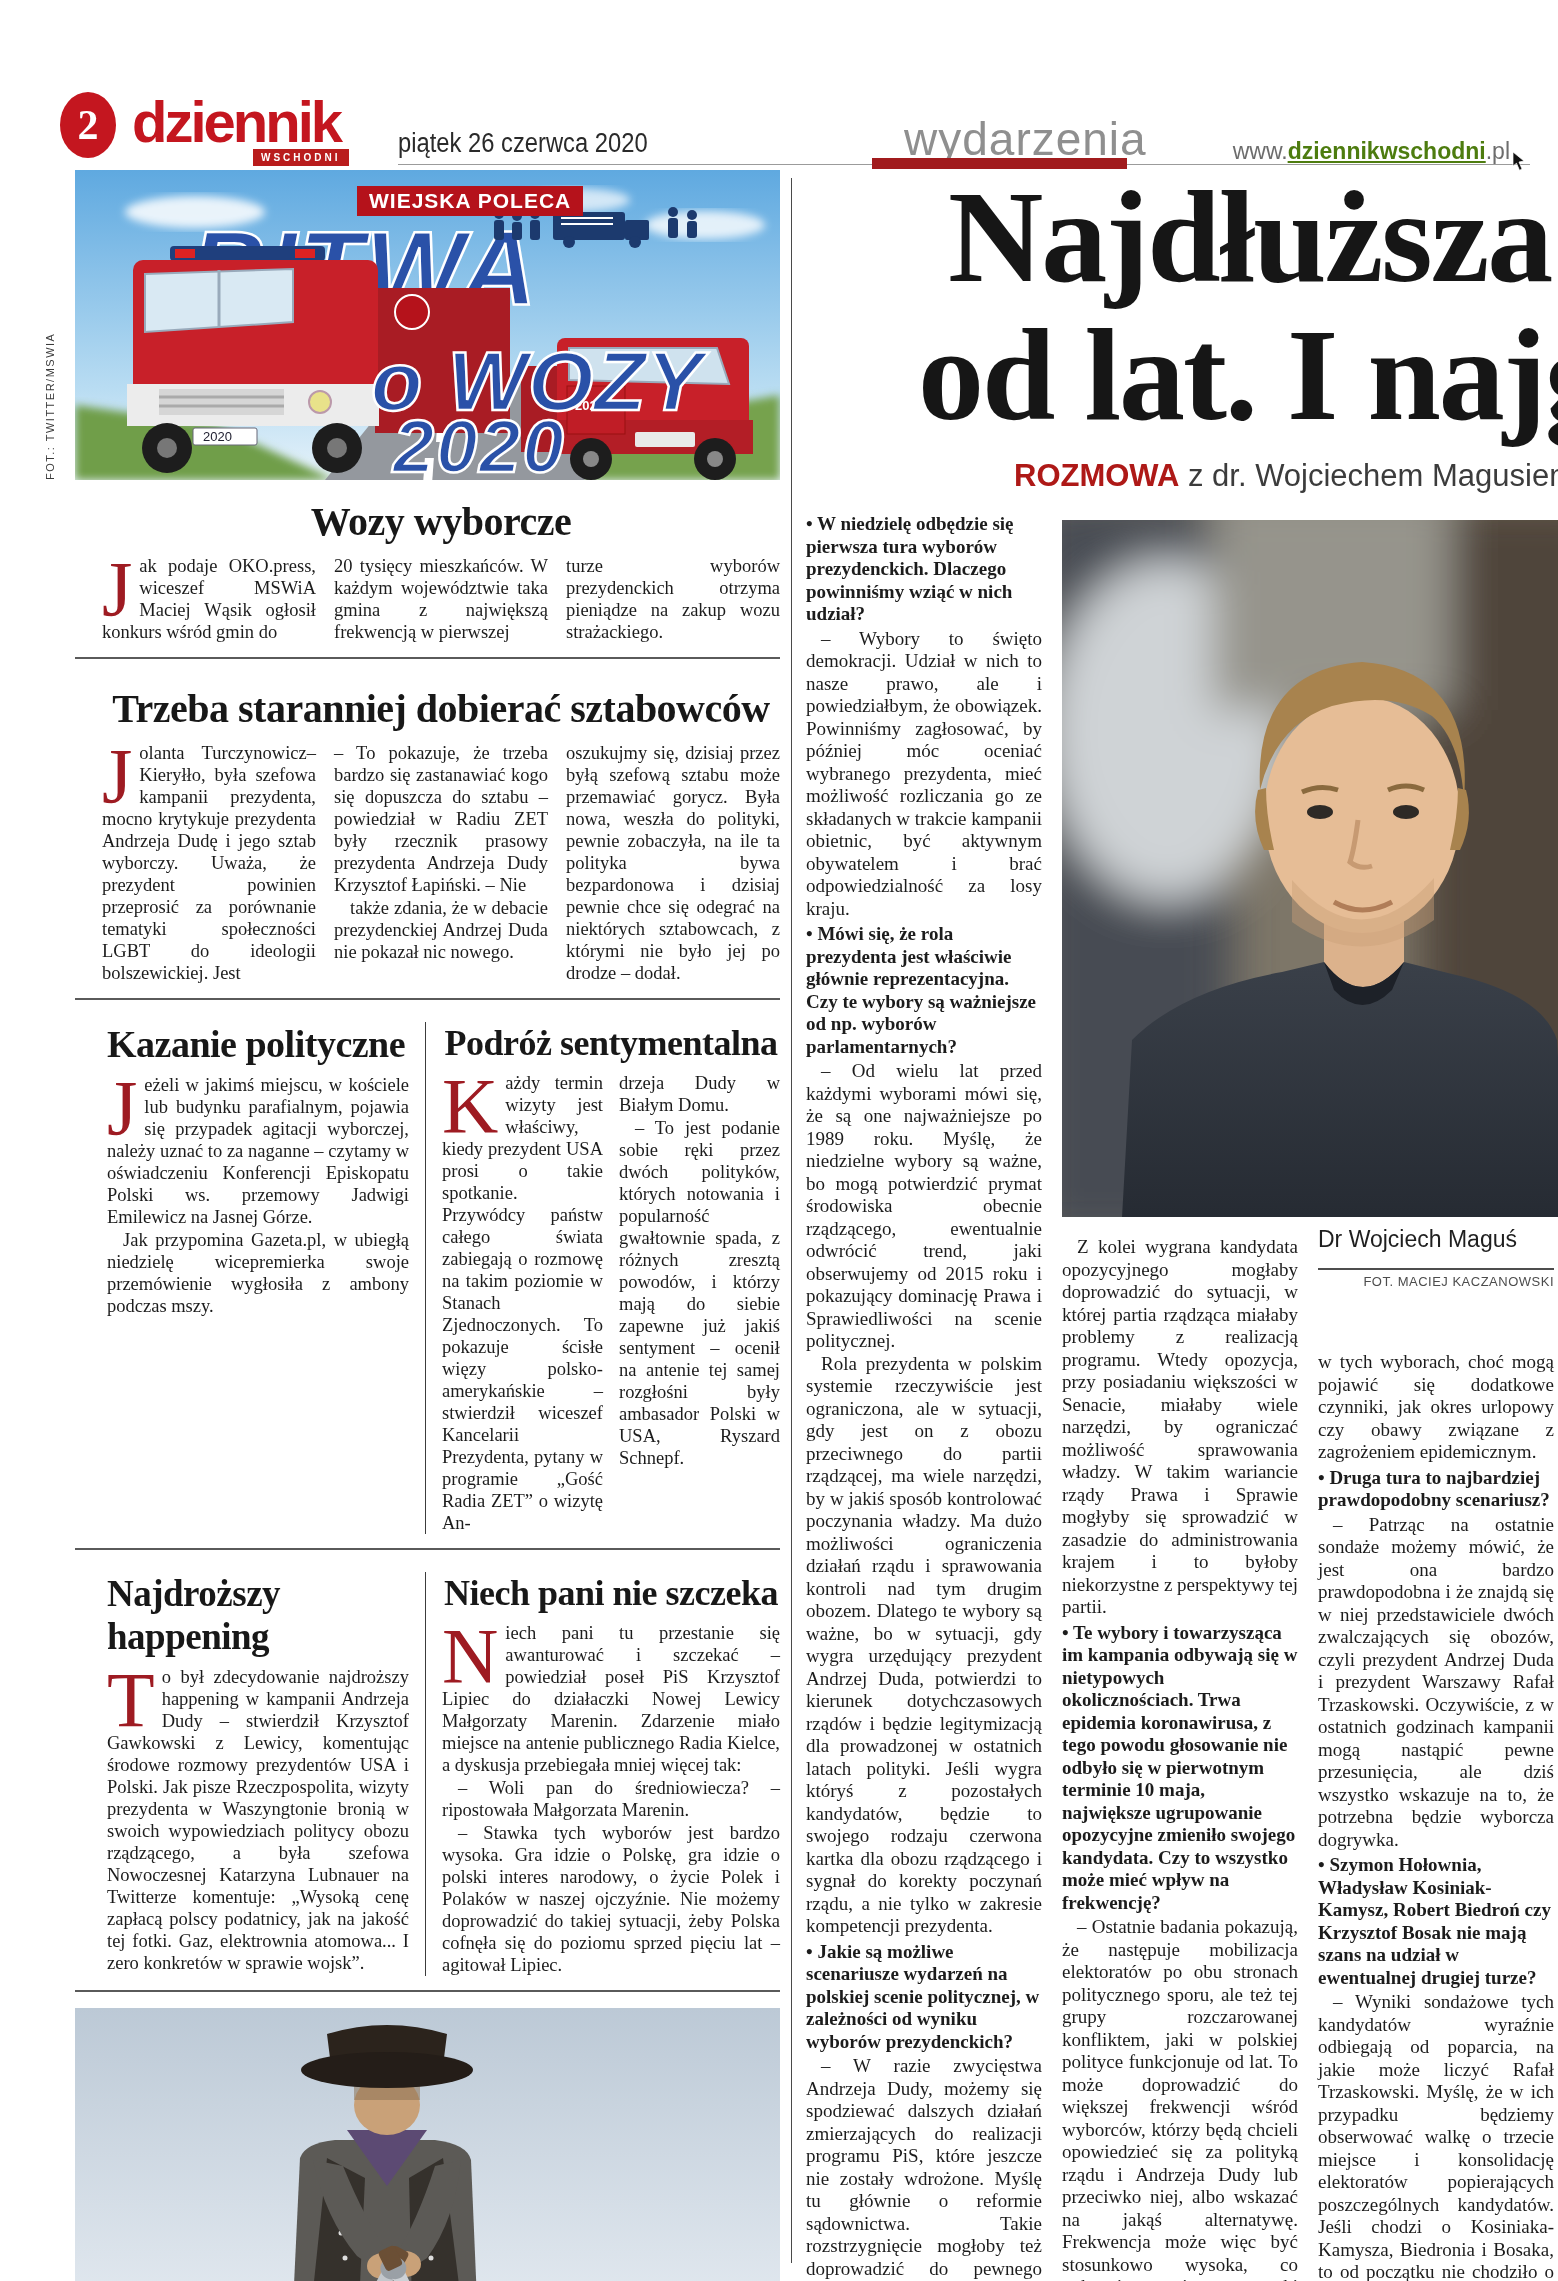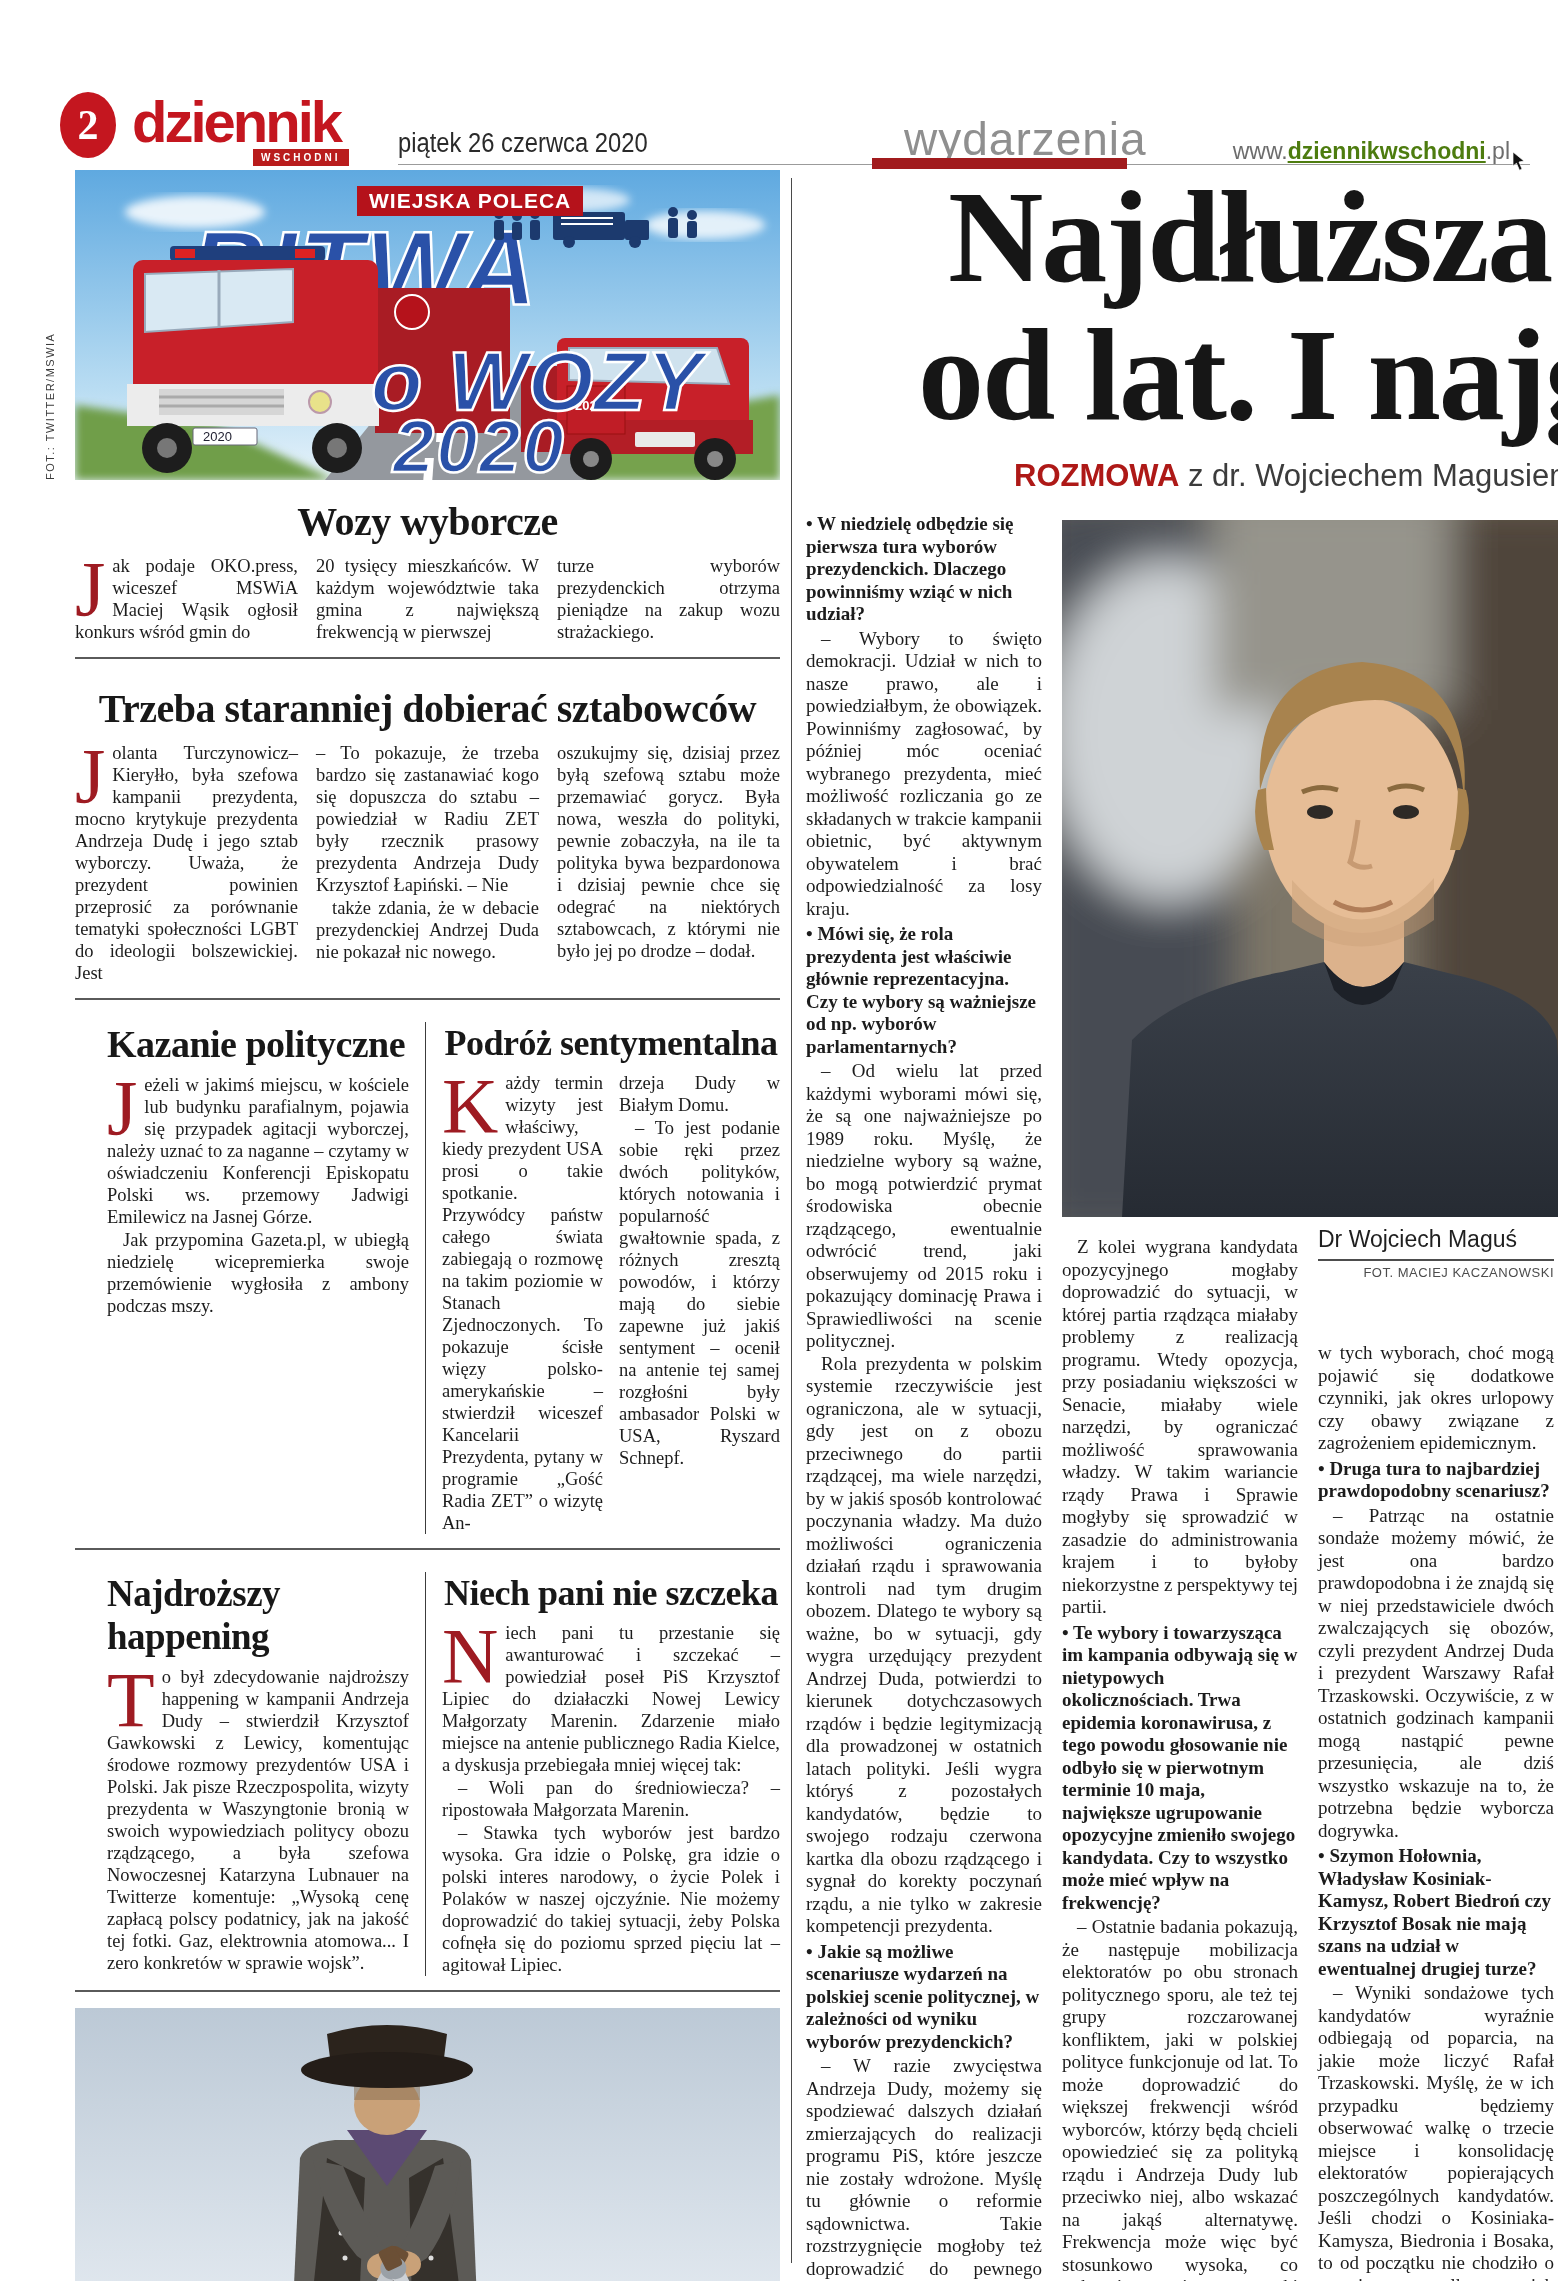--- a/index.html
+++ b/index.html
@@ -33,21 +33,21 @@
       font:bold 21px "Liberation Sans",sans-serif;letter-spacing:1px;padding:3px 12px;}
   .art-title{font-weight:bold;font-size:40px;margin:0;text-align:center;color:#181818;
       letter-spacing:-.5px;}
   .cols3{display:flex;gap:18px;margin-top:10px;}
   .cols3>div{flex:1;}
   .body{font-size:18.5px;line-height:22px;text-align:justify;margin:0;}
   .body + .body{text-indent:16px;margin-top:1px;}
   .dropcap{float:left;font-size:78px;line-height:60px;color:#9e1b22;padding:4px 7px 0 0;
       font-family:"Liberation Serif",serif;}
   hr.sec{border:none;border-top:2px solid #5a5a5a;margin:14px 0 0 0;}
-  .sect{margin-top:26px;}
+  .sect{margin-top:26px;margin-left:27px;}
   .row2{display:flex;margin-top:22px;margin-left:32px;}
   .vdiv{width:1px;background:#3c3c3c;margin:0 16px;}
   .kaz-col{width:302px;flex:none;}
   .pod-col{flex:1;}
   .t-left{text-align:left;font-size:38px;}
   .t-mid{font-size:36px;}
   .cols2{display:flex;gap:16px;margin-top:8px;}
   .cols2>div{flex:1;}
   .cowboy{position:relative;width:705px;height:340px;overflow:hidden;margin-top:16px;}
   .jankes-title{padding-left:218px;}
@@ -62,21 +62,21 @@
       font-family:"Liberation Sans",sans-serif;}
   .rozmowa-line b{color:#ae1917;font-weight:800;}
   .iv-cols{position:relative;display:flex;gap:20px;margin-top:16px;}
   .iv-col{width:236px;flex:none;}
   .iv-photo{position:absolute;left:256px;top:10px;width:505px;height:697px;overflow:hidden;}
   .sp2{height:726px;}
   .sp3{height:716px;}
   .q{font-weight:bold;font-size:19px;line-height:22.5px;text-align:left;margin:3px 0 2px 0;}
   .a{font-size:19px;line-height:22.5px;text-align:justify;margin:0;text-indent:15px;}
   .cap-name{font-family:"Liberation Sans",sans-serif;font-size:23px;color:#1f1f1f;
-      padding-bottom:6px;border-bottom:2px solid #4d4d4d;}
+      padding-bottom:15px;border-bottom:2px solid #4d4d4d;}
   .cap-credit{font-family:"Liberation Sans",sans-serif;font-size:13px;color:#4c4c4c;
       text-align:right;letter-spacing:.5px;margin-top:4px;}
   .cap-gap{height:62px;}
 </style>
 </head>
 <body>
 
 <div id="page">
 
   <div class="hdr-circle">

